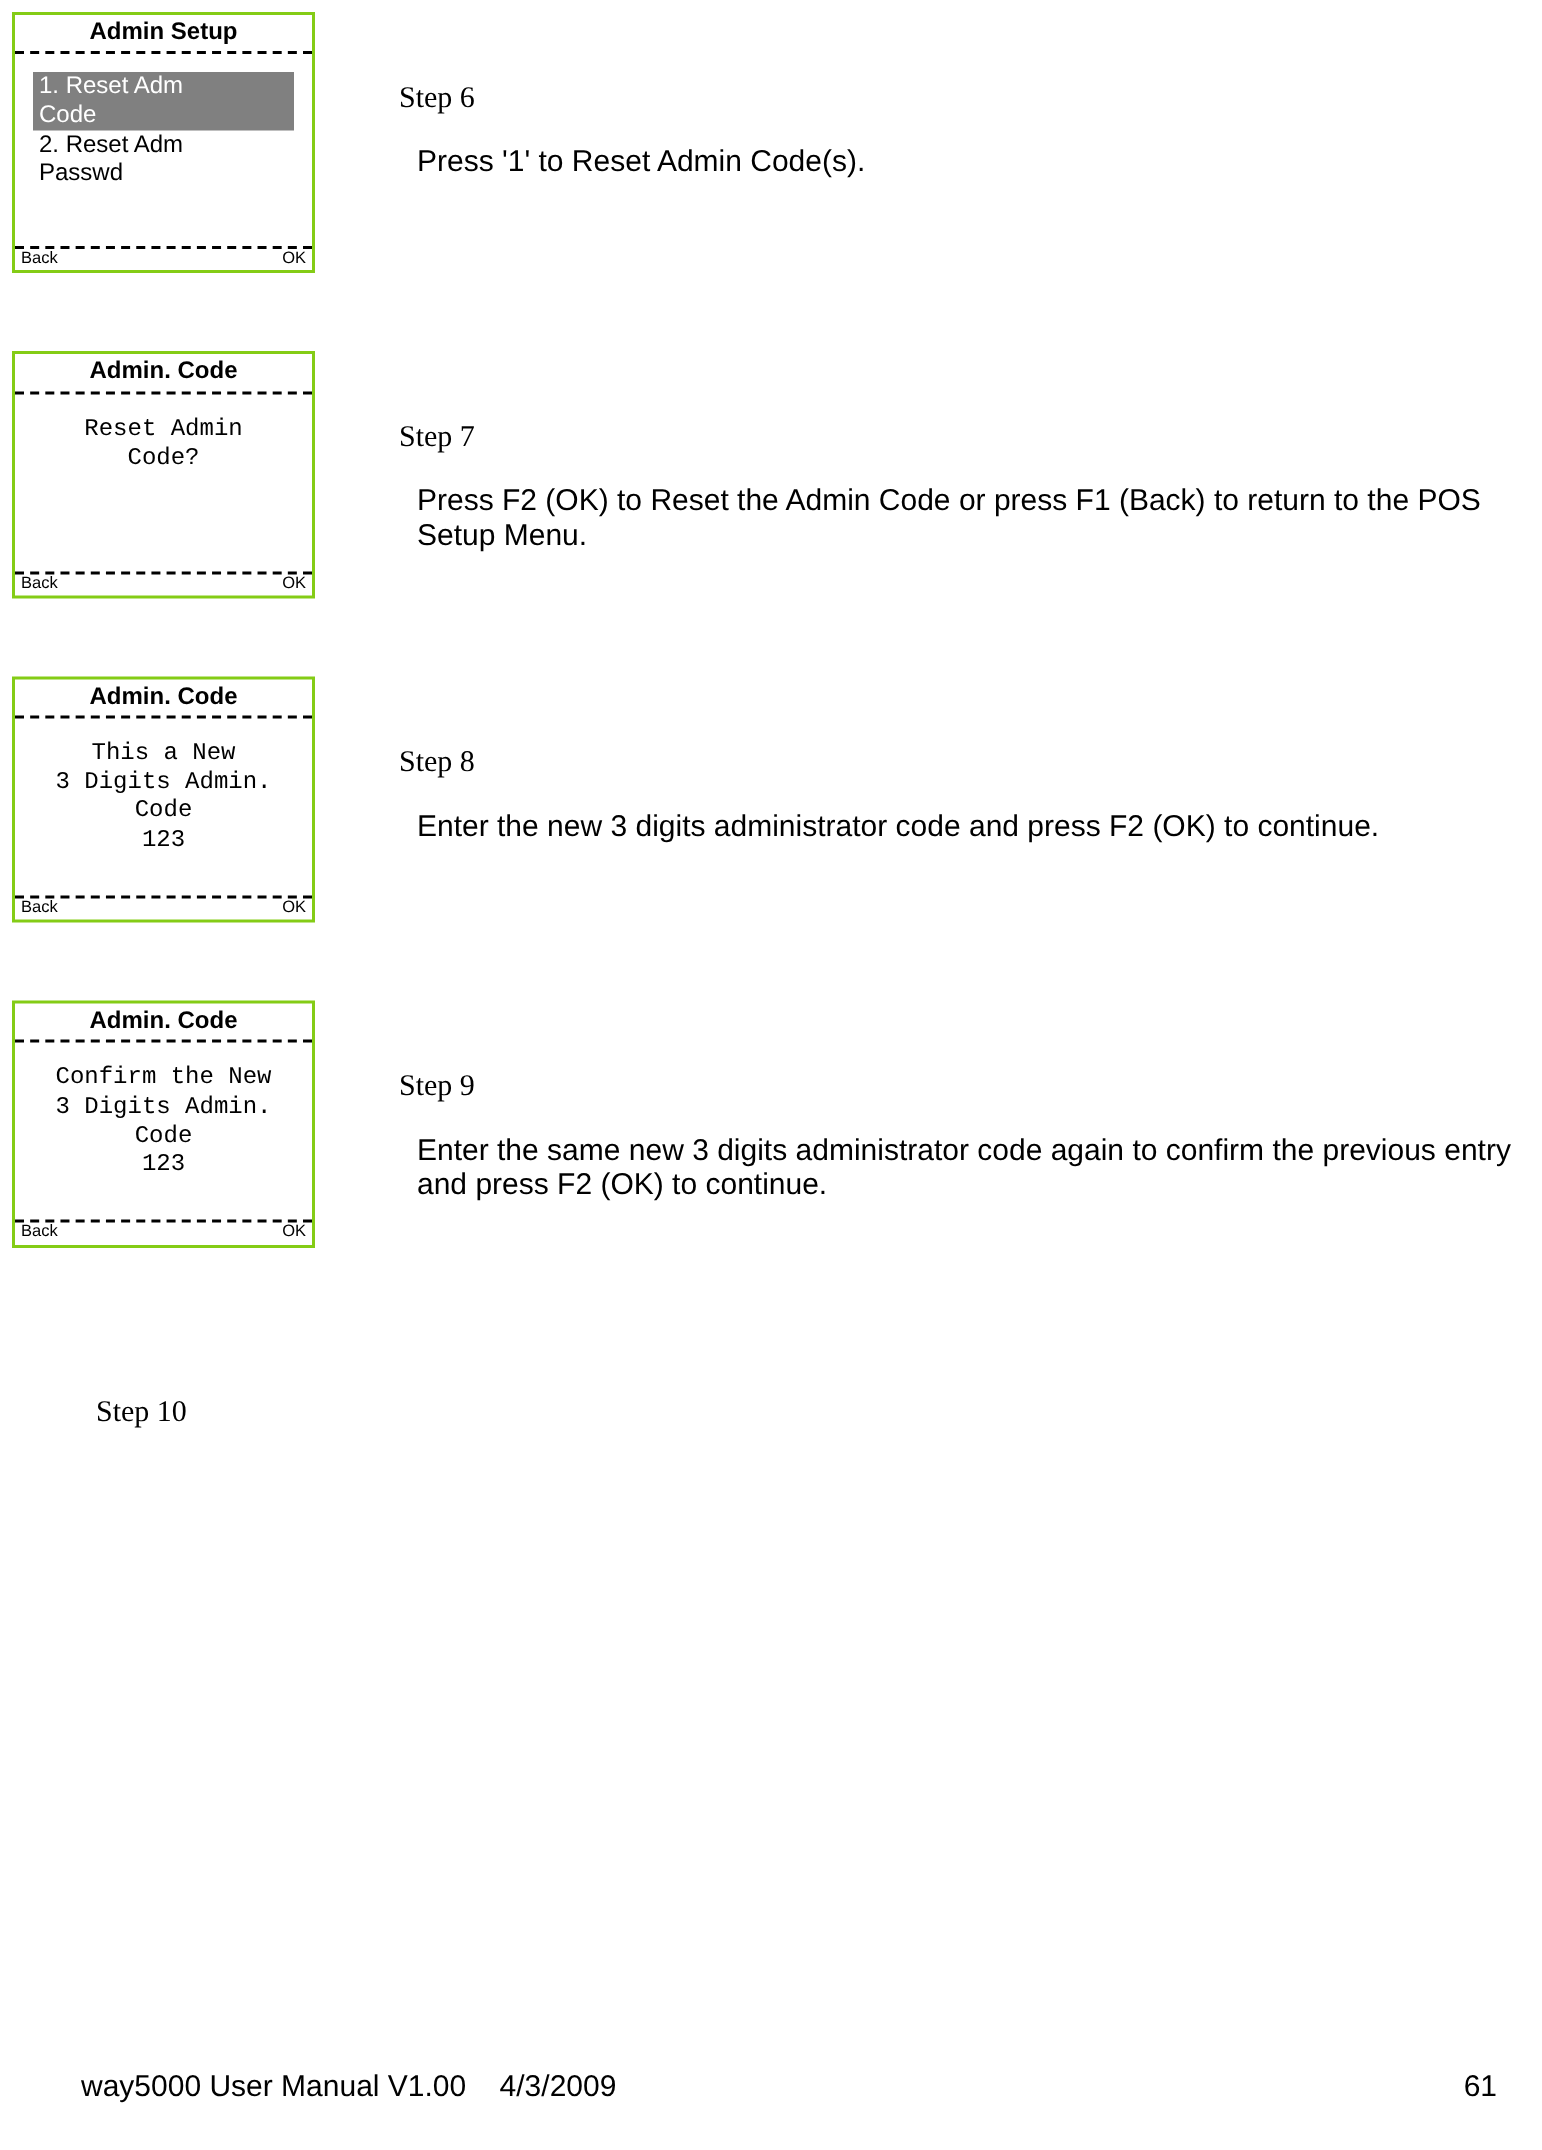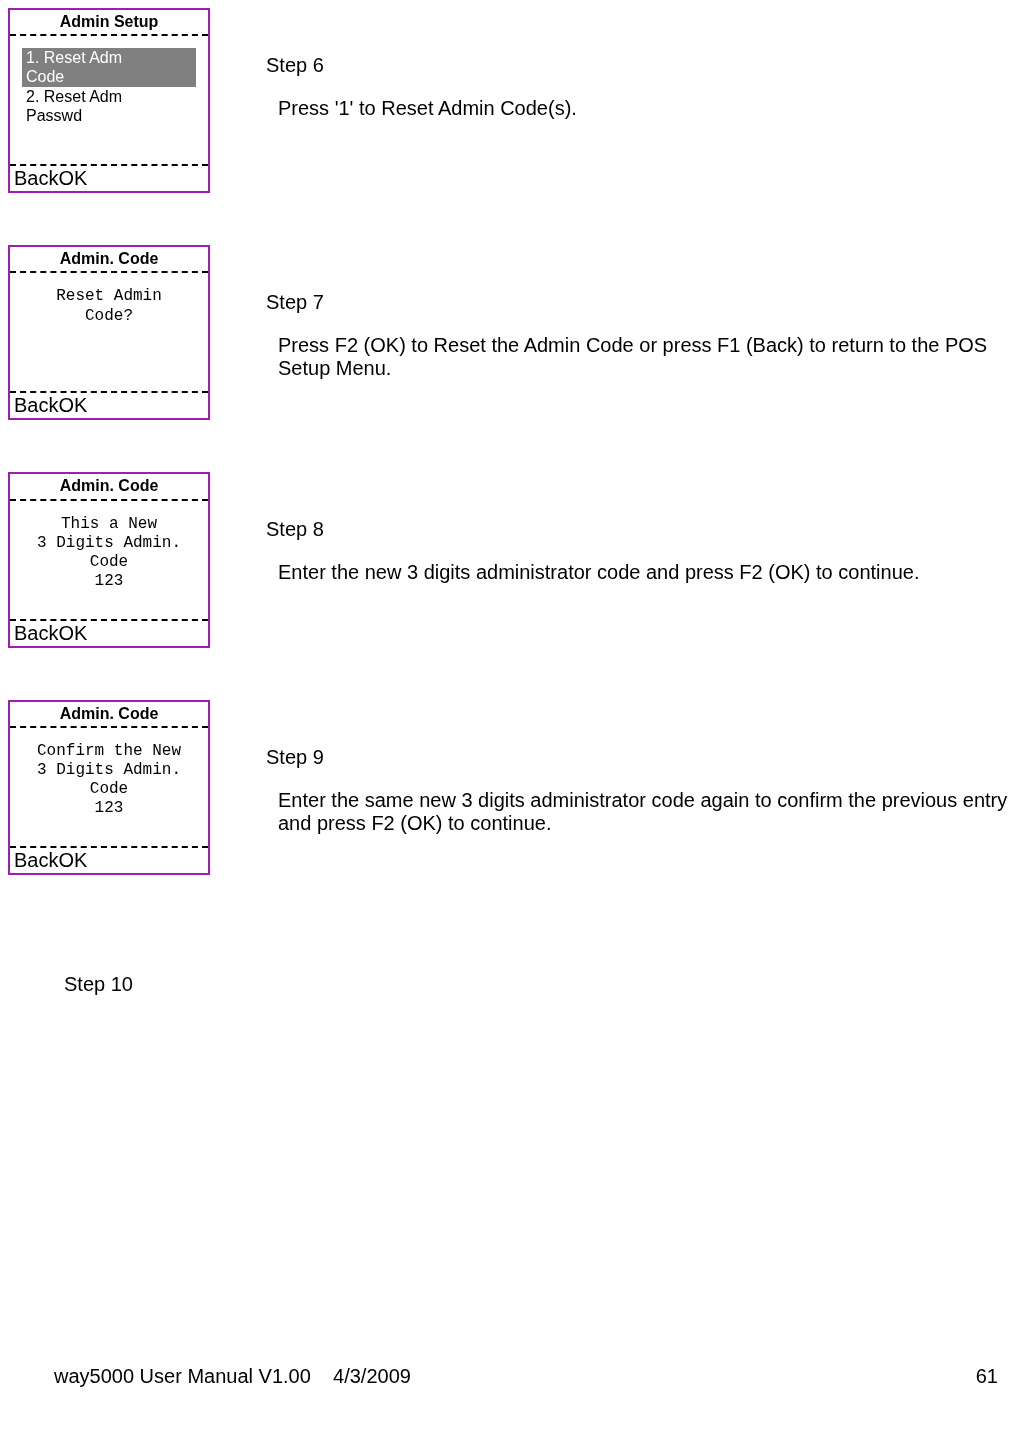--- a/index.html
+++ b/index.html
@@ -12,21 +12,21 @@
   }
   .page {
     padding: 8px 0 0 8px;
   }
   .row {
     display: flex;
     align-items: flex-start;
     margin-bottom: 52px;
   }
   .screen {
-    border: 2px solid #a21caf;
+    border: 2px solid #84cc16;
     width: 202px;
     box-sizing: border-box;
     display: flex;
     flex-direction: column;
     font-size: 16px;
     line-height: 1.2;
   }
   .screen .title {
     text-align: center;
     font-weight: bold;
@@ -51,37 +51,39 @@
   .menu-list .item {
     padding: 0 4px;
     white-space: pre-line;
   }
   .menu-list .item.selected {
     background: #808080;
     color: #fff;
   }
   .softkeys {
     display: flex;
+    justify-content: space-between;
     padding: 0 4px 1px 4px;
-    font-size: 20px;
+    font-size: 11px;
   }
   .instructions {
     margin-left: 56px;
     padding-top: 46px;
     flex: 1;
   }
   .instructions .step-label {
     margin: 0 0 20px 0;
+    font-family: Liberation Serif, serif;
   }
   .instructions .body {
     margin: 12px;
   }
   .footer {
     position: fixed;
-    bottom: 45px;
+    bottom: 30px;
     left: 54px;
     right: 30px;
     display: flex;
     justify-content: space-between;
     font-size: 20px;
   }
 </style>
 </head>
 <body>
 

